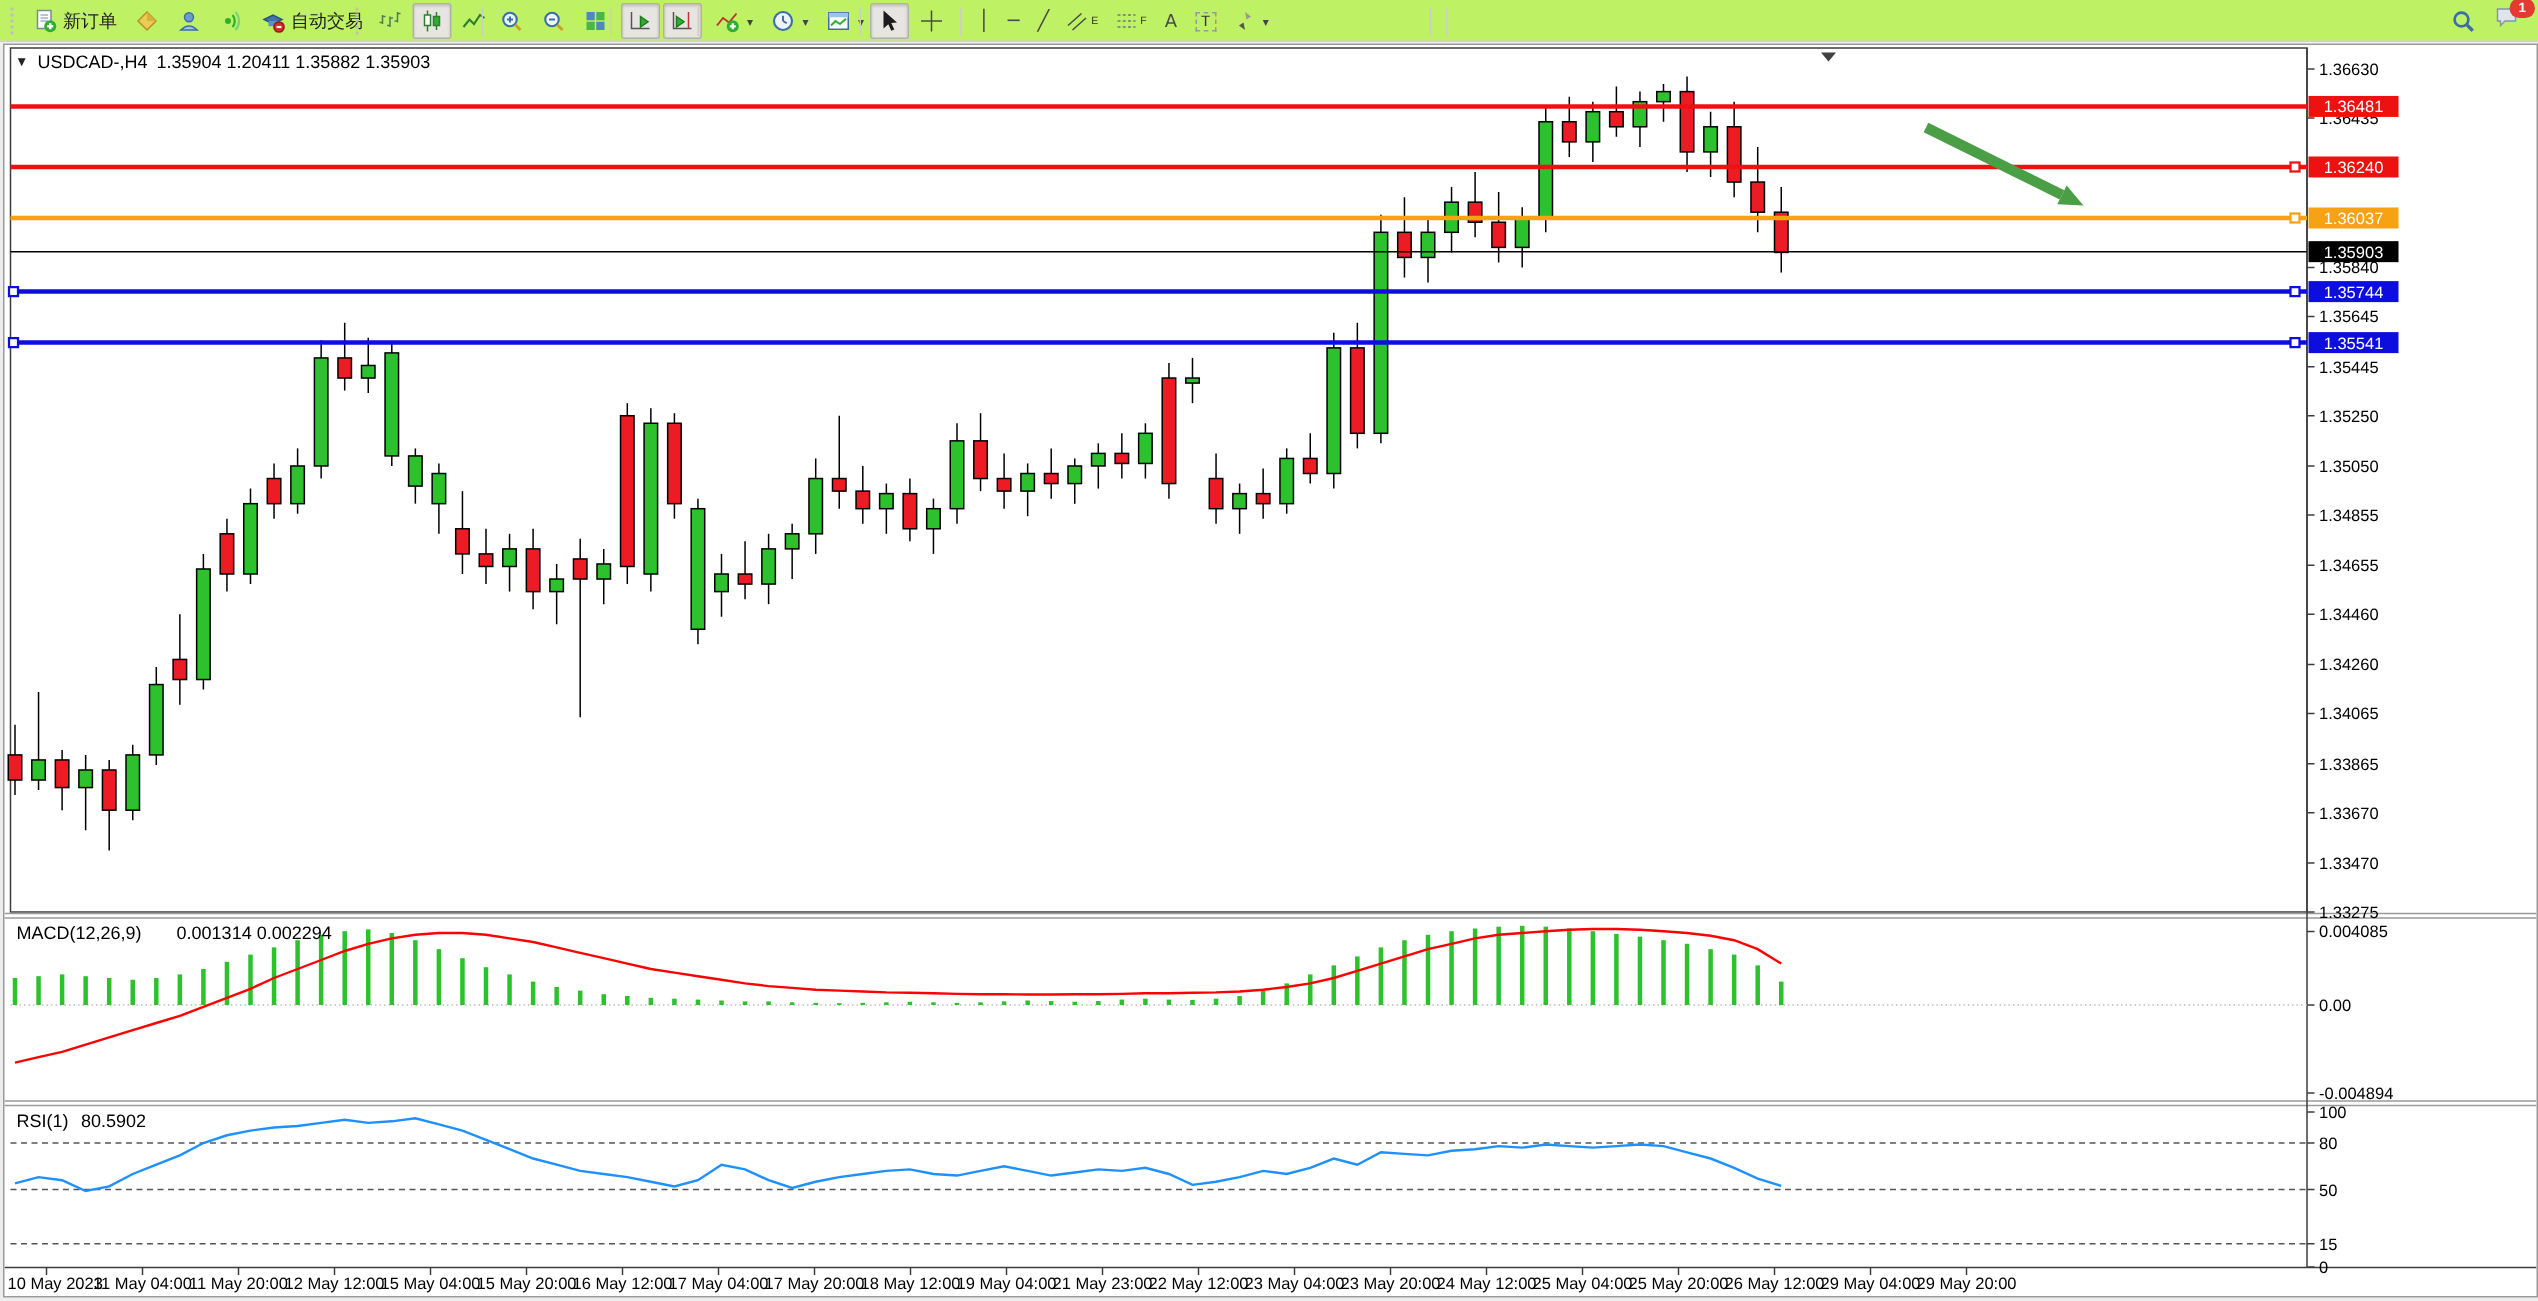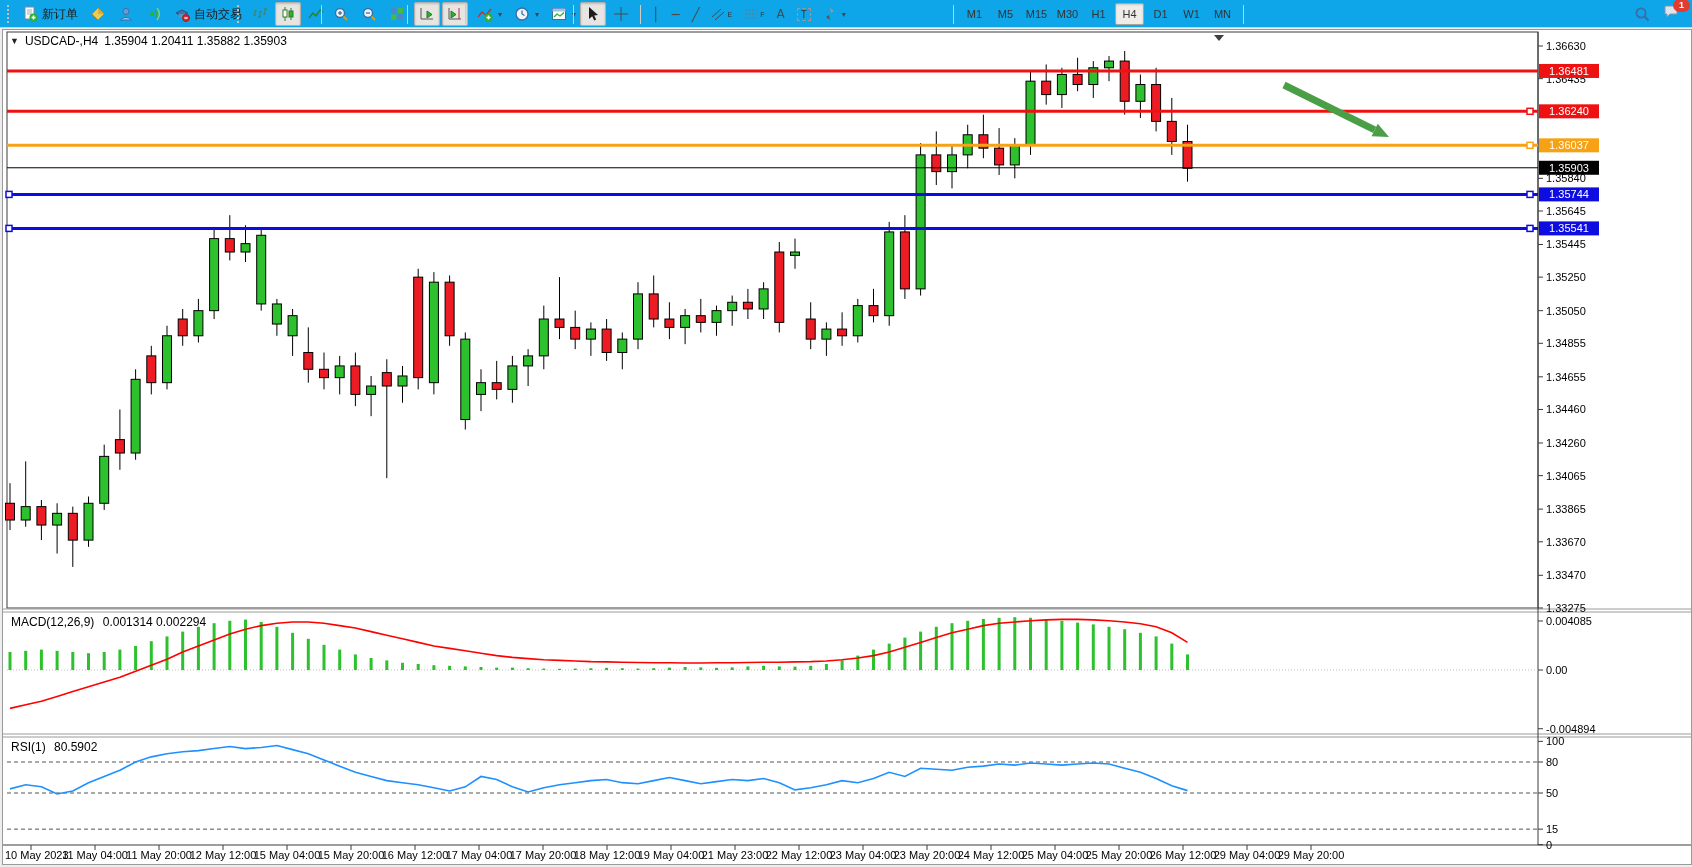--- a/index.html
+++ b/index.html
@@ -1,17 +1,17 @@
 <!DOCTYPE html>
 <html><head>
 <meta charset="utf-8">
 <style>
   html,body{margin:0;padding:0;background:#ededed;width:1692px;height:867px;overflow:hidden;
     font-family:"Liberation Sans","DejaVu Sans",sans-serif;}
-  .toolbar{position:absolute;left:0;top:0;width:1692px;height:28px;background:#0ea5e9;
+  .toolbar{position:absolute;left:0;top:0;width:1692px;height:28px;background:#bef264;
     border-bottom:1px solid #d4d2cf;box-sizing:border-box;}
   .tb-group{position:absolute;top:2px;height:24px;display:flex;align-items:center;}
   .tb-btn{display:inline-flex;align-items:center;gap:4px;height:22px;padding:0 4px;margin:0 1px;
     border:1px solid transparent;border-radius:2px;font-size:12px;color:#1c1c1c;white-space:nowrap;}
   .tb-btn.active{background:#e7e5e2;border-color:#b3b0ab;box-shadow:inset 0 1px 2px rgba(0,0,0,.18);}
   .tb-grip{width:2px;height:18px;border-left:2px dotted #c2c0bc;margin:0 5px;}
   .tb-sep{width:1px;height:19px;background:#cfccc8;margin:0 5px;}
   .dd{font-size:8px;color:#444;margin-left:1px;}
   .glyph{font-family:"DejaVu Sans",sans-serif;font-size:13px;color:#4a4a4a;}
   .sub{font-size:7px;color:#333;vertical-align:sub;margin-left:-2px;}
@@ -222,21 +222,20 @@
       <svg width="14" height="14">
           <polygon points="3,10 7,13 6,8" fill="#555"></polygon>
           <polygon points="11,4 7,1 8,6" fill="#999"></polygon>
         </svg>
       <span class="dd">▾</span>
     </span>
   </div>
 
   <div class="tb-group" style="left:948px">
     <span class="tb-sep"></span>
-    <span id="tf-group"><span class="tf-btn">M1</span><span class="tf-btn">M5</span><span class="tf-btn">M15</span><span class="tf-btn">M30</span><span class="tf-btn">H1</span><span class="tf-btn active">H4</span><span class="tf-btn">D1</span><span class="tf-btn">W1</span><span class="tf-btn">MN</span></span>
     <span class="tb-sep"></span>
   </div>
 
   <div class="tb-group" style="left:1628px">
     <span class="tb-btn">
       <svg width="17" height="17">
           <circle cx="7" cy="7" r="4.6" fill="none" stroke="#3a6ea5" stroke-width="1.8"></circle>
           <line x1="10.6" y1="10.6" x2="14.5" y2="14.5" stroke="#3a6ea5" stroke-width="2.2"></line>
         </svg>
     </span>
@@ -612,19 +611,19 @@
     </svg>
 
   <div class="chart-title">
     <span class="tri">▼</span>
     <span>USDCAD-,H4</span>
     <span>1.35904 1.20411 1.35882 1.35903</span>
   </div>
 
   <div class="ind-label" style="top:585px">
     <span>MACD(12,26,9)</span>
-    <span style="margin-left:5px">0.001314 0.002294</span>
+    <span style="margin-left:20px">0.001314 0.002294</span>
   </div>
   <div class="ind-label" style="top:710px">
     <span>RSI(1)</span>
     <span style="margin-left:5px">80.5902</span>
   </div>
 </div>
 
 </body></html>

